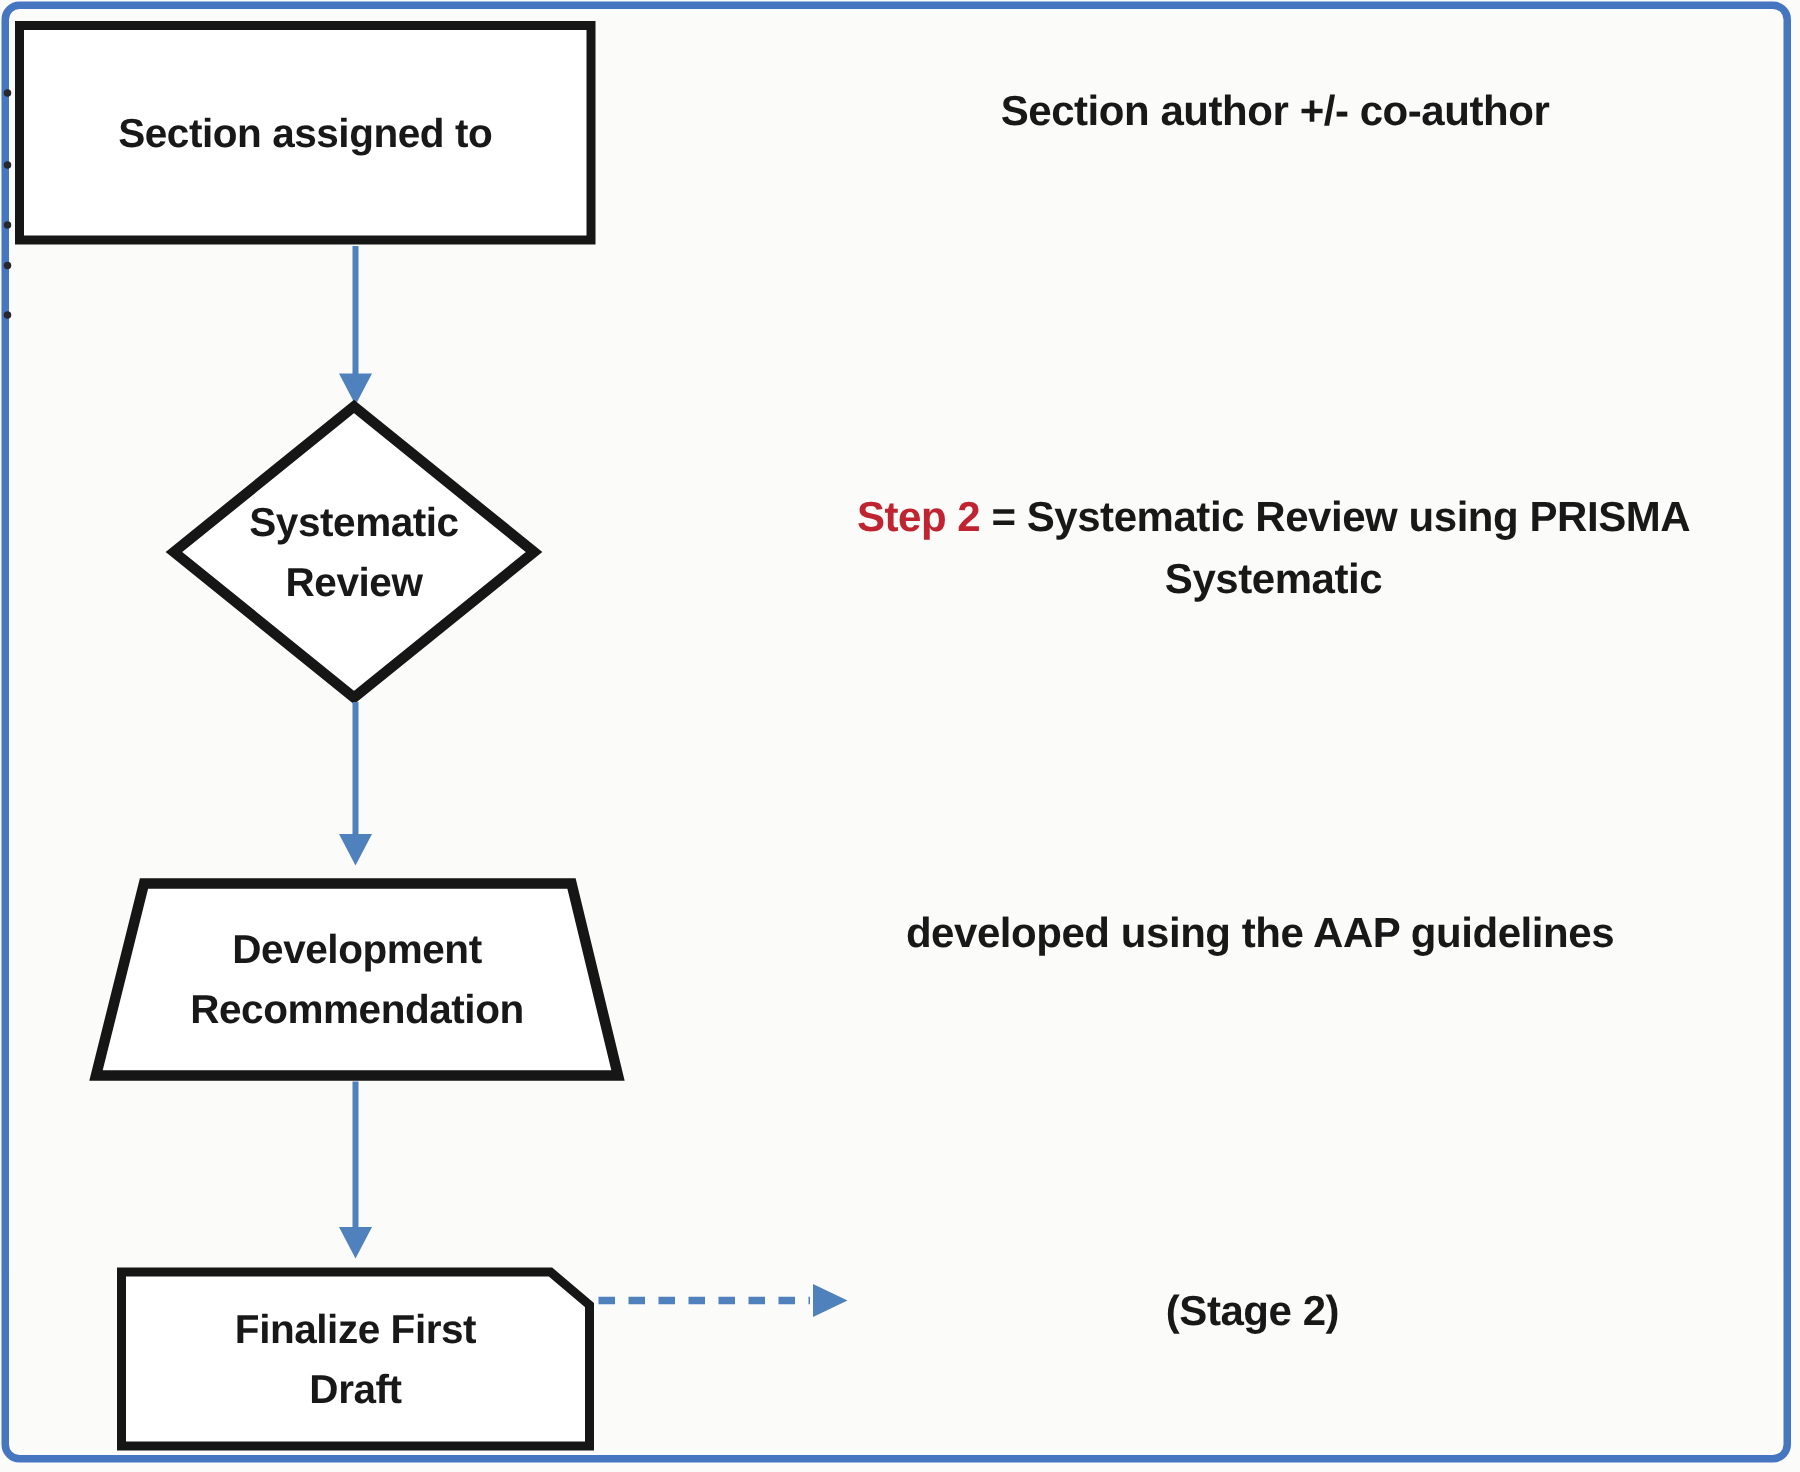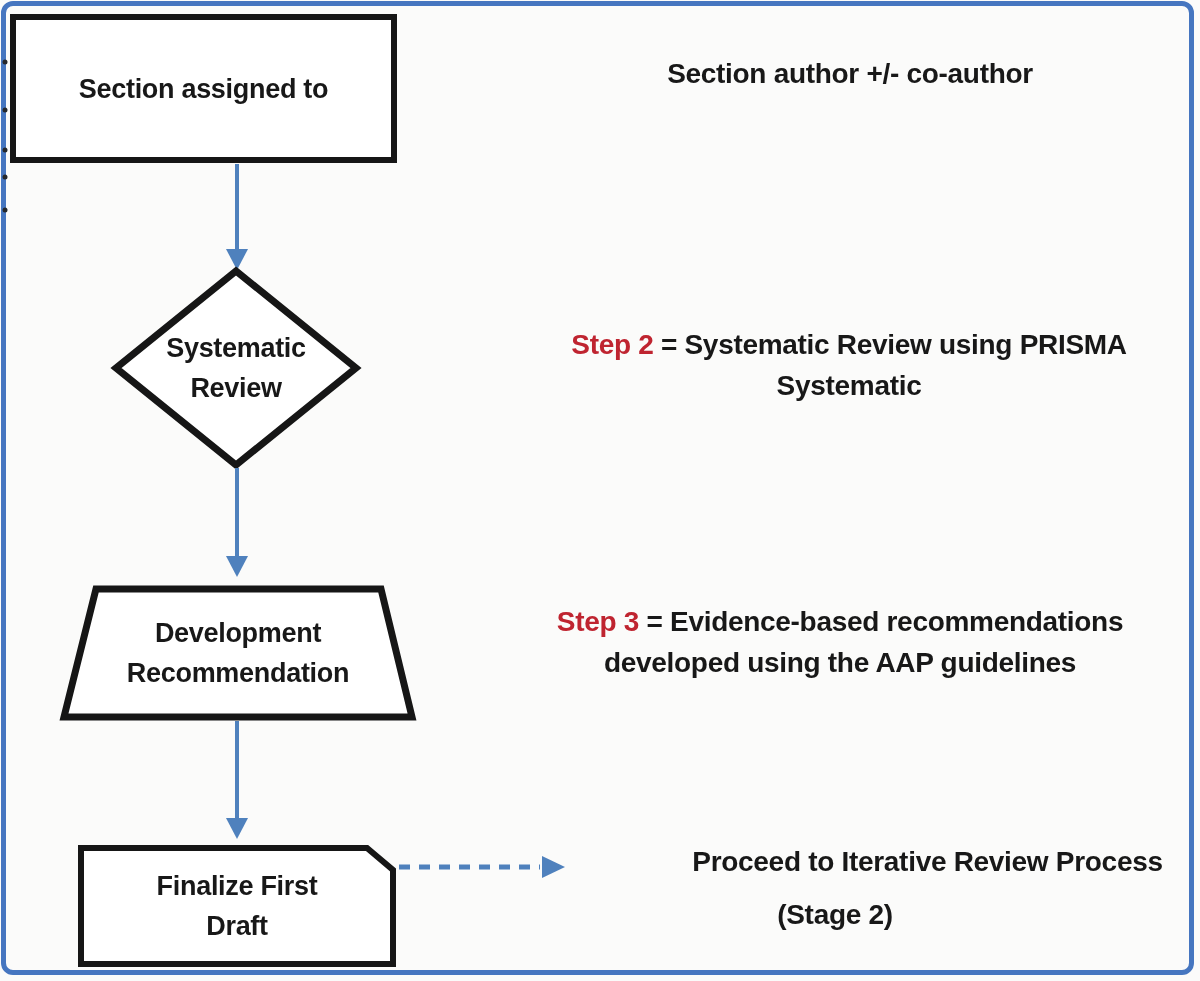--- a/index.html
+++ b/index.html
@@ -112,20 +112,18 @@
 <div class="step" style="left:500px;top:53px;width:700px;">
   <div>Section author +/- co-author</div>
 </div>
 
 <div class="step" style="left:499px;top:324px;width:700px;">
   <div><span class="step-label">Step 2</span><span> = Systematic Review using PRISMA</span></div>
   <div>Systematic</div>
 </div>
 
 <div class="step" style="left:480px;top:601px;width:720px;">
-  <div><span class="step-label">Step 3</span><span> = Evidence-based recommendations</span></div>
   <div>developed using the AAP guidelines</div>
 </div>
 
 <div class="outcome">
-  <div>Proceed to Iterative Review Process</div>
   <div class="outcome-line2">(Stage 2)</div>
 </div>
 
 </body></html>

